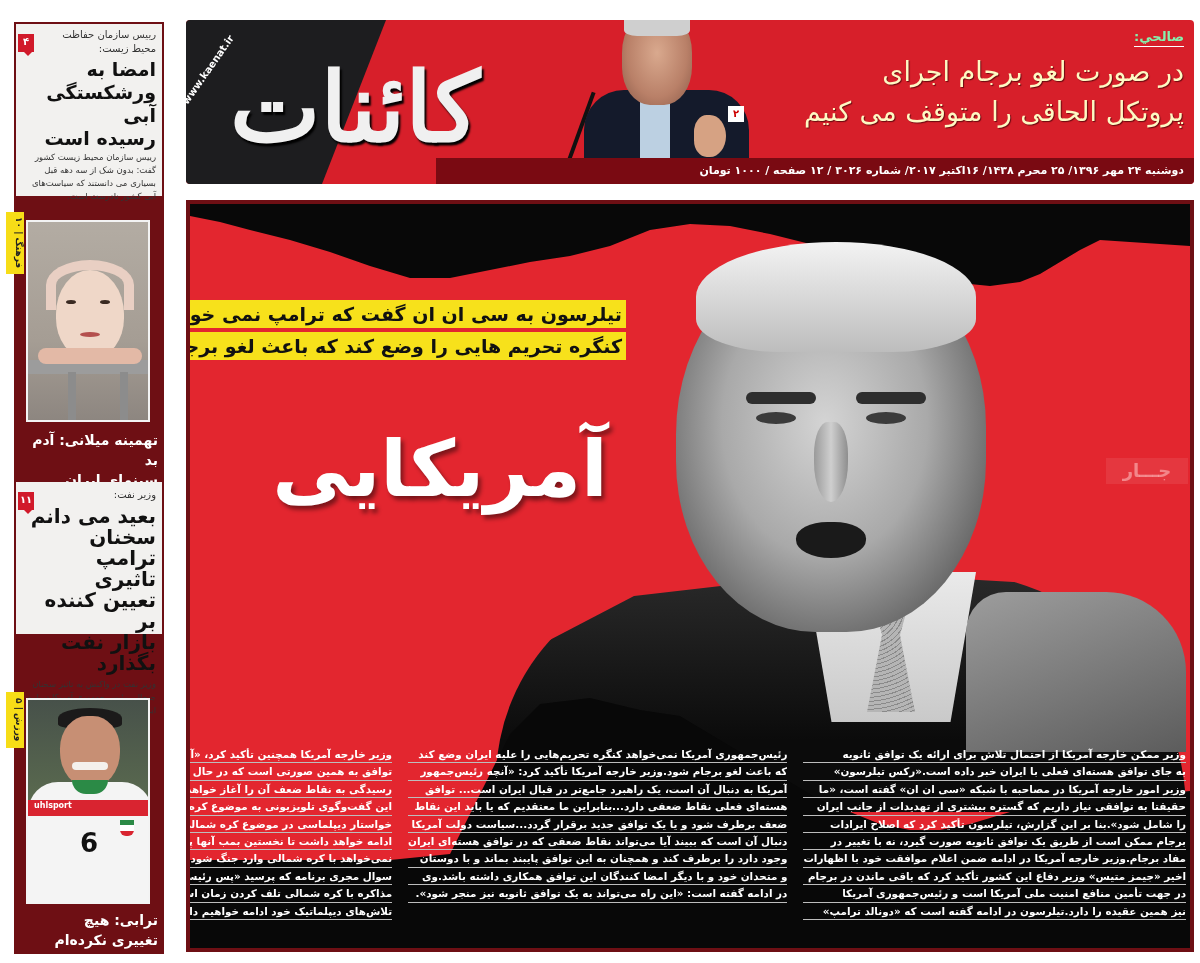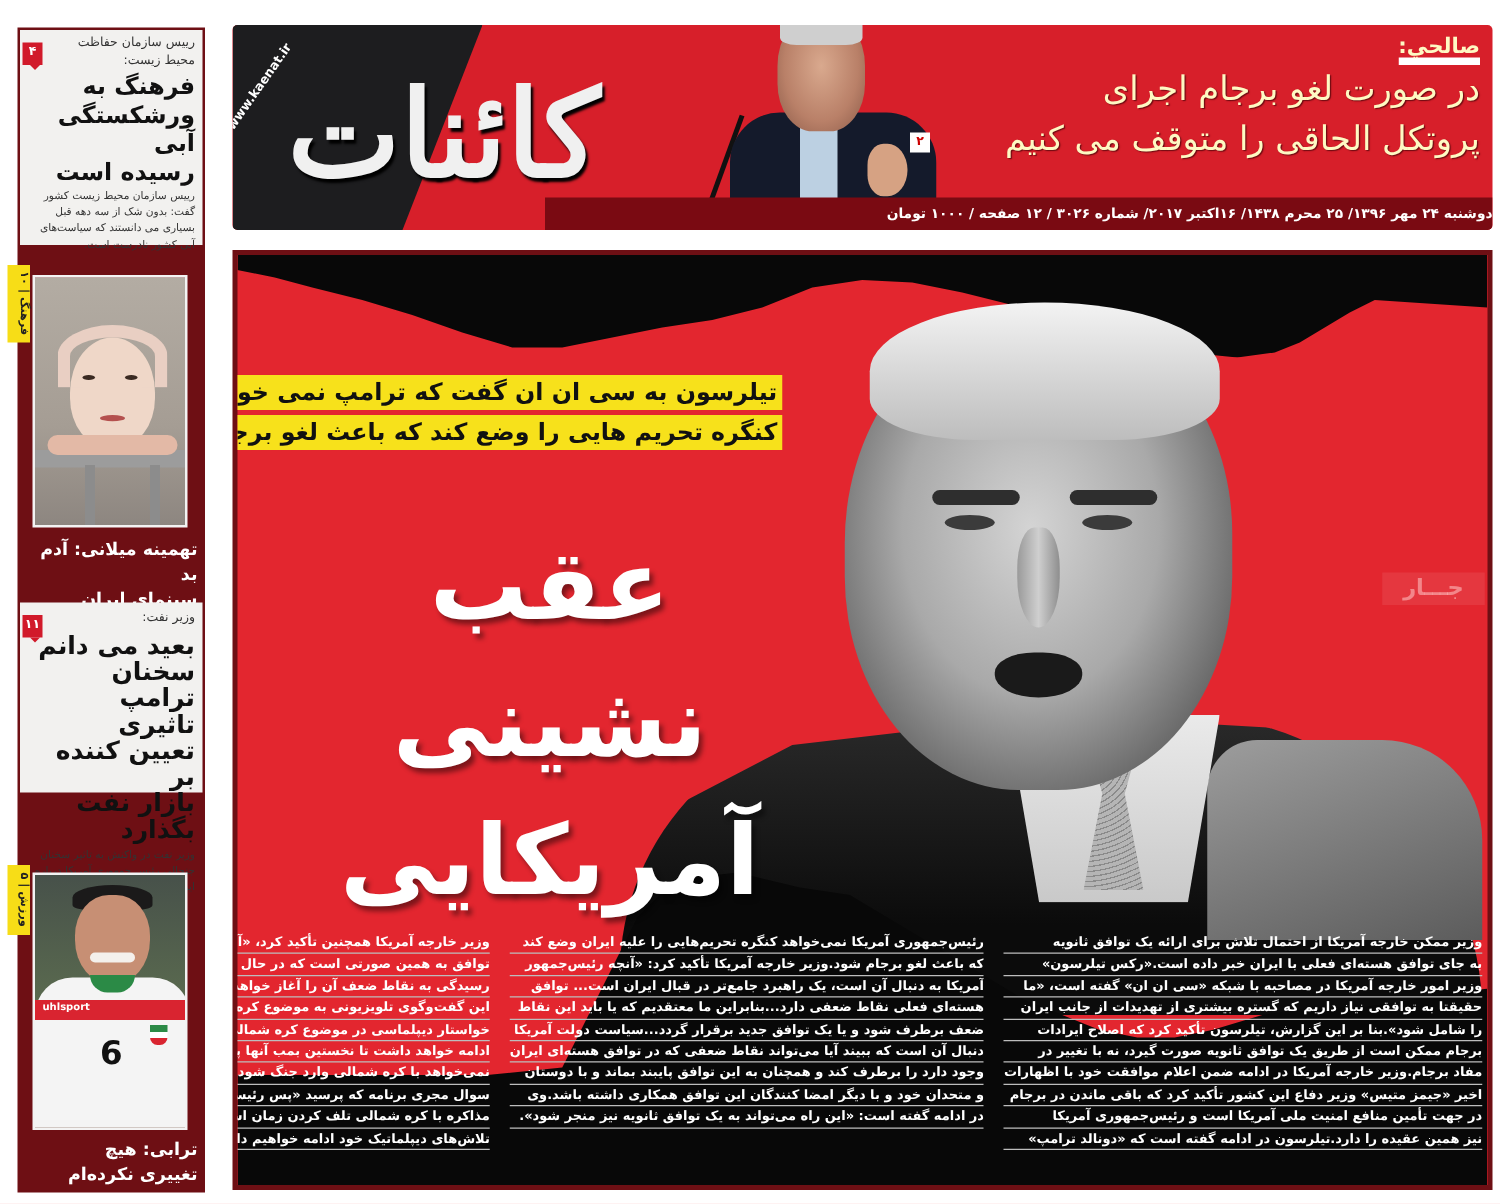--- a/index.html
+++ b/index.html
@@ -26,23 +26,23 @@
     .logo { position: absolute; left: 8px; top: 28px; font-family: "DejaVu Serif", serif; font-weight: bold; font-size: 96px; color: #f0f0f0; line-height: 120px; text-shadow: 2px 3px 2px #000; letter-spacing: -4px; margin-left: 36px; }
     .site-url { position: absolute; left: -6px; top: 30px; width: 90px; color: #fff; font-size: 10px; font-weight: bold; transform: rotate(-55deg); transform-origin: left top; direction: ltr; font-family: "DejaVu Sans", sans-serif; top: 80px; }
     .mast-photo { position: absolute; left: 388px; top: -10px; width: 185px; height: 174px; }
     .mast-photo .head { position: absolute; left: 48px; top: 0; width: 70px; height: 95px; background: radial-gradient(ellipse at 50% 45%, #d9a98e 0%, #b98068 60%, #8a5a48 100%); border-radius: 45% 45% 40% 40%; }
     .mast-photo .hair { position: absolute; left: 50px; top: -4px; width: 66px; height: 30px; background: #cfcfcf; border-radius: 50% 50% 20% 20%; }
     .mast-photo .suit { position: absolute; left: 10px; top: 80px; width: 165px; height: 100px; background: #141a2b; border-radius: 40px 40px 0 0; }
     .mast-photo .shirt { position: absolute; left: 66px; top: 82px; width: 30px; height: 90px; background: #bcd0e2; }
     .mast-photo .hand { position: absolute; left: 120px; top: 105px; width: 32px; height: 42px; background: #d6a283; border-radius: 40% 50% 50% 40%; }
     .mast-photo .mic { position: absolute; left: 4px; top: 80px; width: 4px; height: 80px; background: #111; transform: rotate(20deg); }
     .page-ref { position: absolute; left: 542px; top: 86px; width: 16px; height: 16px; background: #fff; color: #c00; font-size: 10px; font-weight: bold; text-align: center; line-height: 16px; }
-    .mast-kicker { position: absolute; right: 10px; top: 8px; color: #fef9c3; font-size: 17px; font-weight: bold; border-bottom: 6px solid #ffffff; line-height: 18px; }
+    .mast-kicker { position: absolute; right: 10px; top: 8px; color: #86efac; font-size: 13px; font-weight: bold; border-bottom: 1px solid #ffffff; line-height: 18px; }
     .mast-headline { position: absolute; right: 10px; top: 32px; width: 430px; color: #fef9c3; font-weight: normal; font-size: 27px; line-height: 40px; text-align: right; text-shadow: 1px 1px 1px #6a0a10; }
-    .mast-dateline { position: absolute; left: 250px; right: 0; bottom: 0; height: 26px; background: #7a0a12; color: #fff; font-size: 11px; font-weight: bold; line-height: 26px; text-align: right; }
+    .mast-dateline { position: absolute; left: 250px; right: 0; bottom: 0; height: 26px; background: #7a0a12; color: #fff; font-size: 11px; font-weight: bold; line-height: 26px; text-align: right; padding-right: 10px; }
 
     
     .feature { position: absolute; left: 186px; top: 200px; width: 1008px; height: 752px; background: #6e0f14; padding: 4px; }
     .feature-inner { position: relative; width: 100%; height: 100%; background: #e3262f; overflow: hidden; }
     .torn-top { position: absolute; left: 0; top: 0; width: 100%; height: 100px; background: #080808;
       clip-path: polygon(0 0,100% 0,100% 42%,97% 40%,94% 38%,91% 36%,89% 46%,87% 58%,85% 70%,83% 78%,80% 82%,78% 80%,76% 76%,74% 70%,72% 62%,70% 55%,66% 50%,62% 40%,58% 30%,54% 22%,50% 20%,46% 26%,42% 42%,38% 52%,34% 58%,30% 66%,26% 74%,22% 74%,18% 62%,14% 48%,10% 36%,6% 26%,3% 18%,0 12%); }
     .portrait { position: absolute; left: 306px; top: 48px; width: 690px; height: 560px; }
     .portrait .shoulders { position: absolute; left: 0; top: 320px; width: 690px; height: 240px; background: linear-gradient(180deg,#2a2a2a 0%,#0b0b0b 70%); border-radius: 260px 300px 0 0; clip-path: polygon(0 40%, 20% 10%, 50% 0, 80% 5%, 100% 45%, 100% 100%, 0 100%); }
     .portrait .right-jacket { position: absolute; left: 470px; top: 340px; width: 220px; height: 160px; background: linear-gradient(160deg,#9d9d9d,#5c5c5c); border-radius: 40px 80px 0 0; }
     .portrait .collar { position: absolute; left: 310px; top: 320px; width: 170px; height: 150px; background: linear-gradient(180deg,#eaeaea,#c9c9c9); clip-path: polygon(0 0,100% 0,85% 100%,15% 100%); }
@@ -69,21 +69,21 @@
   </style>
 </head>
 <body>
 
 <div class="sidebar">
 
   <div class="side-box" style="top:2px; height:172px;">
     <div class="page-flag" style="top:10px;">۴</div>
     <div class="kicker" style="padding-top:4px; padding-left:22px;">رییس سازمان حفاظت محیط زیست:</div>
     <div class="headline" style="font-size:19px; line-height:23px; margin-top:2px;">
-      <div>فرهنگ به</div>
+      <div>امضا به</div>
       <div>ورشکستگی آبی</div>
       <div>رسیده است</div>
     </div>
     <div class="lead" style="margin-top:1px;">رییس سازمان محیط زیست کشور گفت: بدون شک از سه دهه قبل بسیاری می دانستند که سیاست‌های آبی کشور نادرست است.</div>
   </div>
 
   <div class="photo-card" style="top:184px; height:272px;">
     <div class="section-tab" style="top:6px; height:62px;">
       <span>فرهنگ</span> | <span>۱۰</span>
     </div>
@@ -182,21 +182,20 @@
     </div>
 
     <div class="torn-bottom"></div>
 
     <div class="subhead">
       <span>تیلرسون به سی ان ان گفت که ترامپ نمی خواهد</span>
       <span>کنگره تحریم هایی را وضع کند که باعث لغو برجام شود</span>
     </div>
 
     <div class="main-headline">
-      <span class="l1">عقب نشینی</span>
       <span class="l2">آمریکایی</span>
     </div>
 
     <div class="watermark">جـــار</div>
 
     <div class="columns">
       <div class="col">
         <p>
           <span class="line">وزیر ممکن خارجه آمریکا از احتمال تلاش برای ارائه یک توافق ثانویه</span>
           <span class="line">به جای توافق هسته‌ای فعلی با ایران خبر داده است.«رکس تیلرسون»</span>

